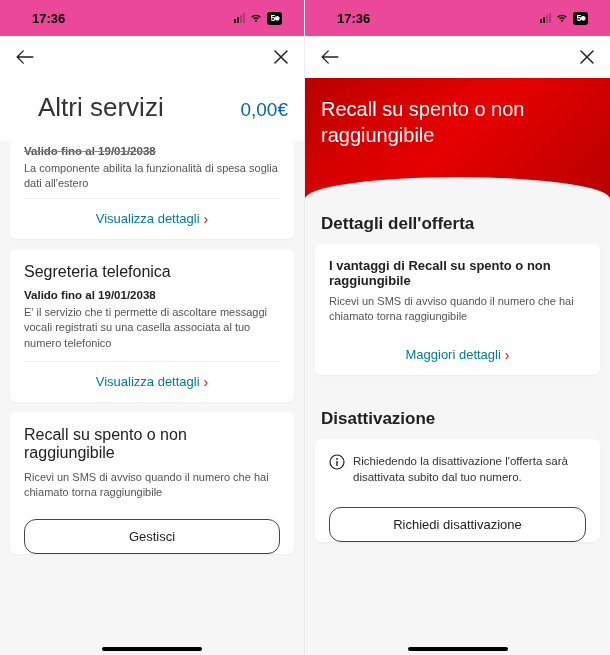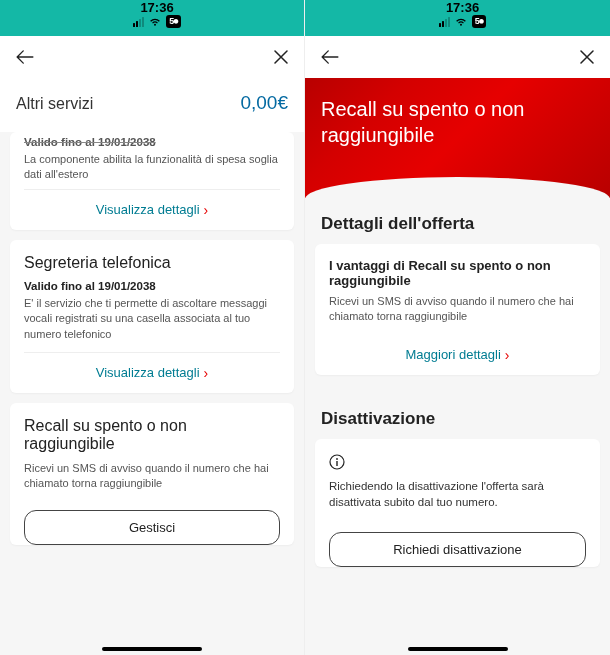--- a/index.html
+++ b/index.html
@@ -1,51 +1,51 @@
 <!DOCTYPE html>
 <html><head>
   <meta charset="utf-8">
   <style>
     * { margin: 0; padding: 0; box-sizing: border-box; font-family: -apple-system, BlinkMacSystemFont, 'Segoe UI', sans-serif; }
     body { display: flex; background: #fff; width: 610px; height: 655px; }
     .screen { width: 305px; height: 655px; background: #f6f6f6; position: relative; overflow: hidden; display: flex; flex-direction: column; }
     .screen.left { border-right: 1px solid #eee; }
-    .status-bar { height: 36px; display: flex; justify-content: flex-start; align-items: center; padding: 0 22px 0 32px; background: #14b8a6; font-size: 13px; font-weight: 600; color: #000; flex-direction: column; }
+    .status-bar { height: 36px; display: flex; justify-content: space-between; align-items: center; padding: 0 22px 0 32px; background: #ec4899; font-size: 13px; font-weight: 600; color: #000; }
     .status-right { display: flex; align-items: center; gap: 4px; }
     .signal-bars { display: flex; align-items: flex-end; gap: 1px; height: 10px; }
     .bar { width: 2px; background: #000; border-radius: 0.5px; }
     .bar.b1 { height: 4px; } .bar.b2 { height: 6px; } .bar.b3 { height: 8px; opacity: 0.25; } .bar.b4 { height: 10px; opacity: 0.25; }
     .wifi-icon { width: 14px; height: 10px; }
     .badge-5g { background: #000; color: #fff; border-radius: 3px; font-size: 9px; font-weight: 700; padding: 1px 3px; letter-spacing: -0.5px; }
     .nav-bar { height: 42px; display: flex; justify-content: space-between; align-items: center; padding: 0 16px; background: #fff; }
     .arrow-back { width: 18px; height: 14px; cursor: pointer; }
     .close-x { width: 14px; height: 14px; cursor: pointer; }
     .page-header { display: flex; justify-content: space-between; align-items: baseline; padding: 14px 16px 18px; background: #fff; }
-    .page-title { font-size: 16px; font-weight: 300; color: #333; }
+    .page-title { font-size: 26px; font-weight: 300; color: #333; margin-left: 22px; }
     .page-amount { font-size: 19px; font-weight: 300; color: #0369a1; }
     .cards { flex: 1; overflow: hidden; padding: 0 10px; }
     .card { background: #fff; border-radius: 6px; margin-bottom: 10px; box-shadow: 0 1px 2px rgba(0,0,0,0.04); }
     .card-inner { padding: 14px 14px 10px; }
     .card-title { font-size: 16px; font-weight: 400; color: #222; margin-bottom: 8px; }
     .card-sub { font-size: 11.5px; font-weight: 600; color: #222; margin-bottom: 4px; }
     .card-desc { font-size: 11px; color: #555; line-height: 1.4; }
     .card-divider { border-top: 1px solid #eee; margin: 0 14px; }
     .card-link { text-align: center; padding: 12px 0; color: #007c92; font-size: 13px; cursor: pointer; display: flex; align-items: center; justify-content: center; gap: 4px; }
     .card-link .chev { color: #e60000; font-size: 14px; }
     .card-truncated { padding: 4px 14px 6px; }
     .trunc-title { font-size: 11.5px; font-weight: 600; text-decoration: line-through; text-decoration-color: #888; color: #555; }
     .trunc-desc { font-size: 11px; color: #555; line-height: 1.4; margin-top: 4px; }
     .btn-outline { margin: 8px 14px 14px; border: 1px solid #444; border-radius: 12px; text-align: center; padding: 9px 0; font-size: 13px; color: #222; cursor: pointer; }
     .hero { background: linear-gradient(135deg, #b80000 0%, #d40000 25%, #e60000 50%, #b80000 100%); color: #fff; padding: 18px 16px 50px; position: relative; }
     .hero-title { font-size: 20px; font-weight: 300; line-height: 1.3; }
     .hero-curve { position: absolute; bottom: -1px; left: 0; width: 100%; height: 22px; background: #f6f6f6; border-radius: 50% 50% 0 0 / 100% 100% 0 0; }
     .section-title { font-size: 17px; font-weight: 600; color: #222; padding: 16px 16px 10px; }
     .screen.right .nav-bar { background: #fff; }
     .screen.right { background: #f6f6f6; }
-    .info-row { display: flex; gap: 8px; padding: 14px; font-size: 11.5px; color: #333; line-height: 1.4; flex-direction: column; }
+    .info-row { display: flex; gap: 8px; padding: 14px; font-size: 11.5px; color: #333; line-height: 1.4; }
     .info-icon { width: 16px; height: 16px; flex-shrink: 0; margin-top: 1px; }
     .home-indicator { position: absolute; bottom: 4px; left: 50%; transform: translateX(-50%); width: 100px; height: 4px; background: #000; border-radius: 2px; }
     .card.mb-lg { margin-bottom: 18px; }
   </style>
 </head>
 <body>
 
 <div class="screen left">
   <div class="status-bar">
     <span>17:36</span>

